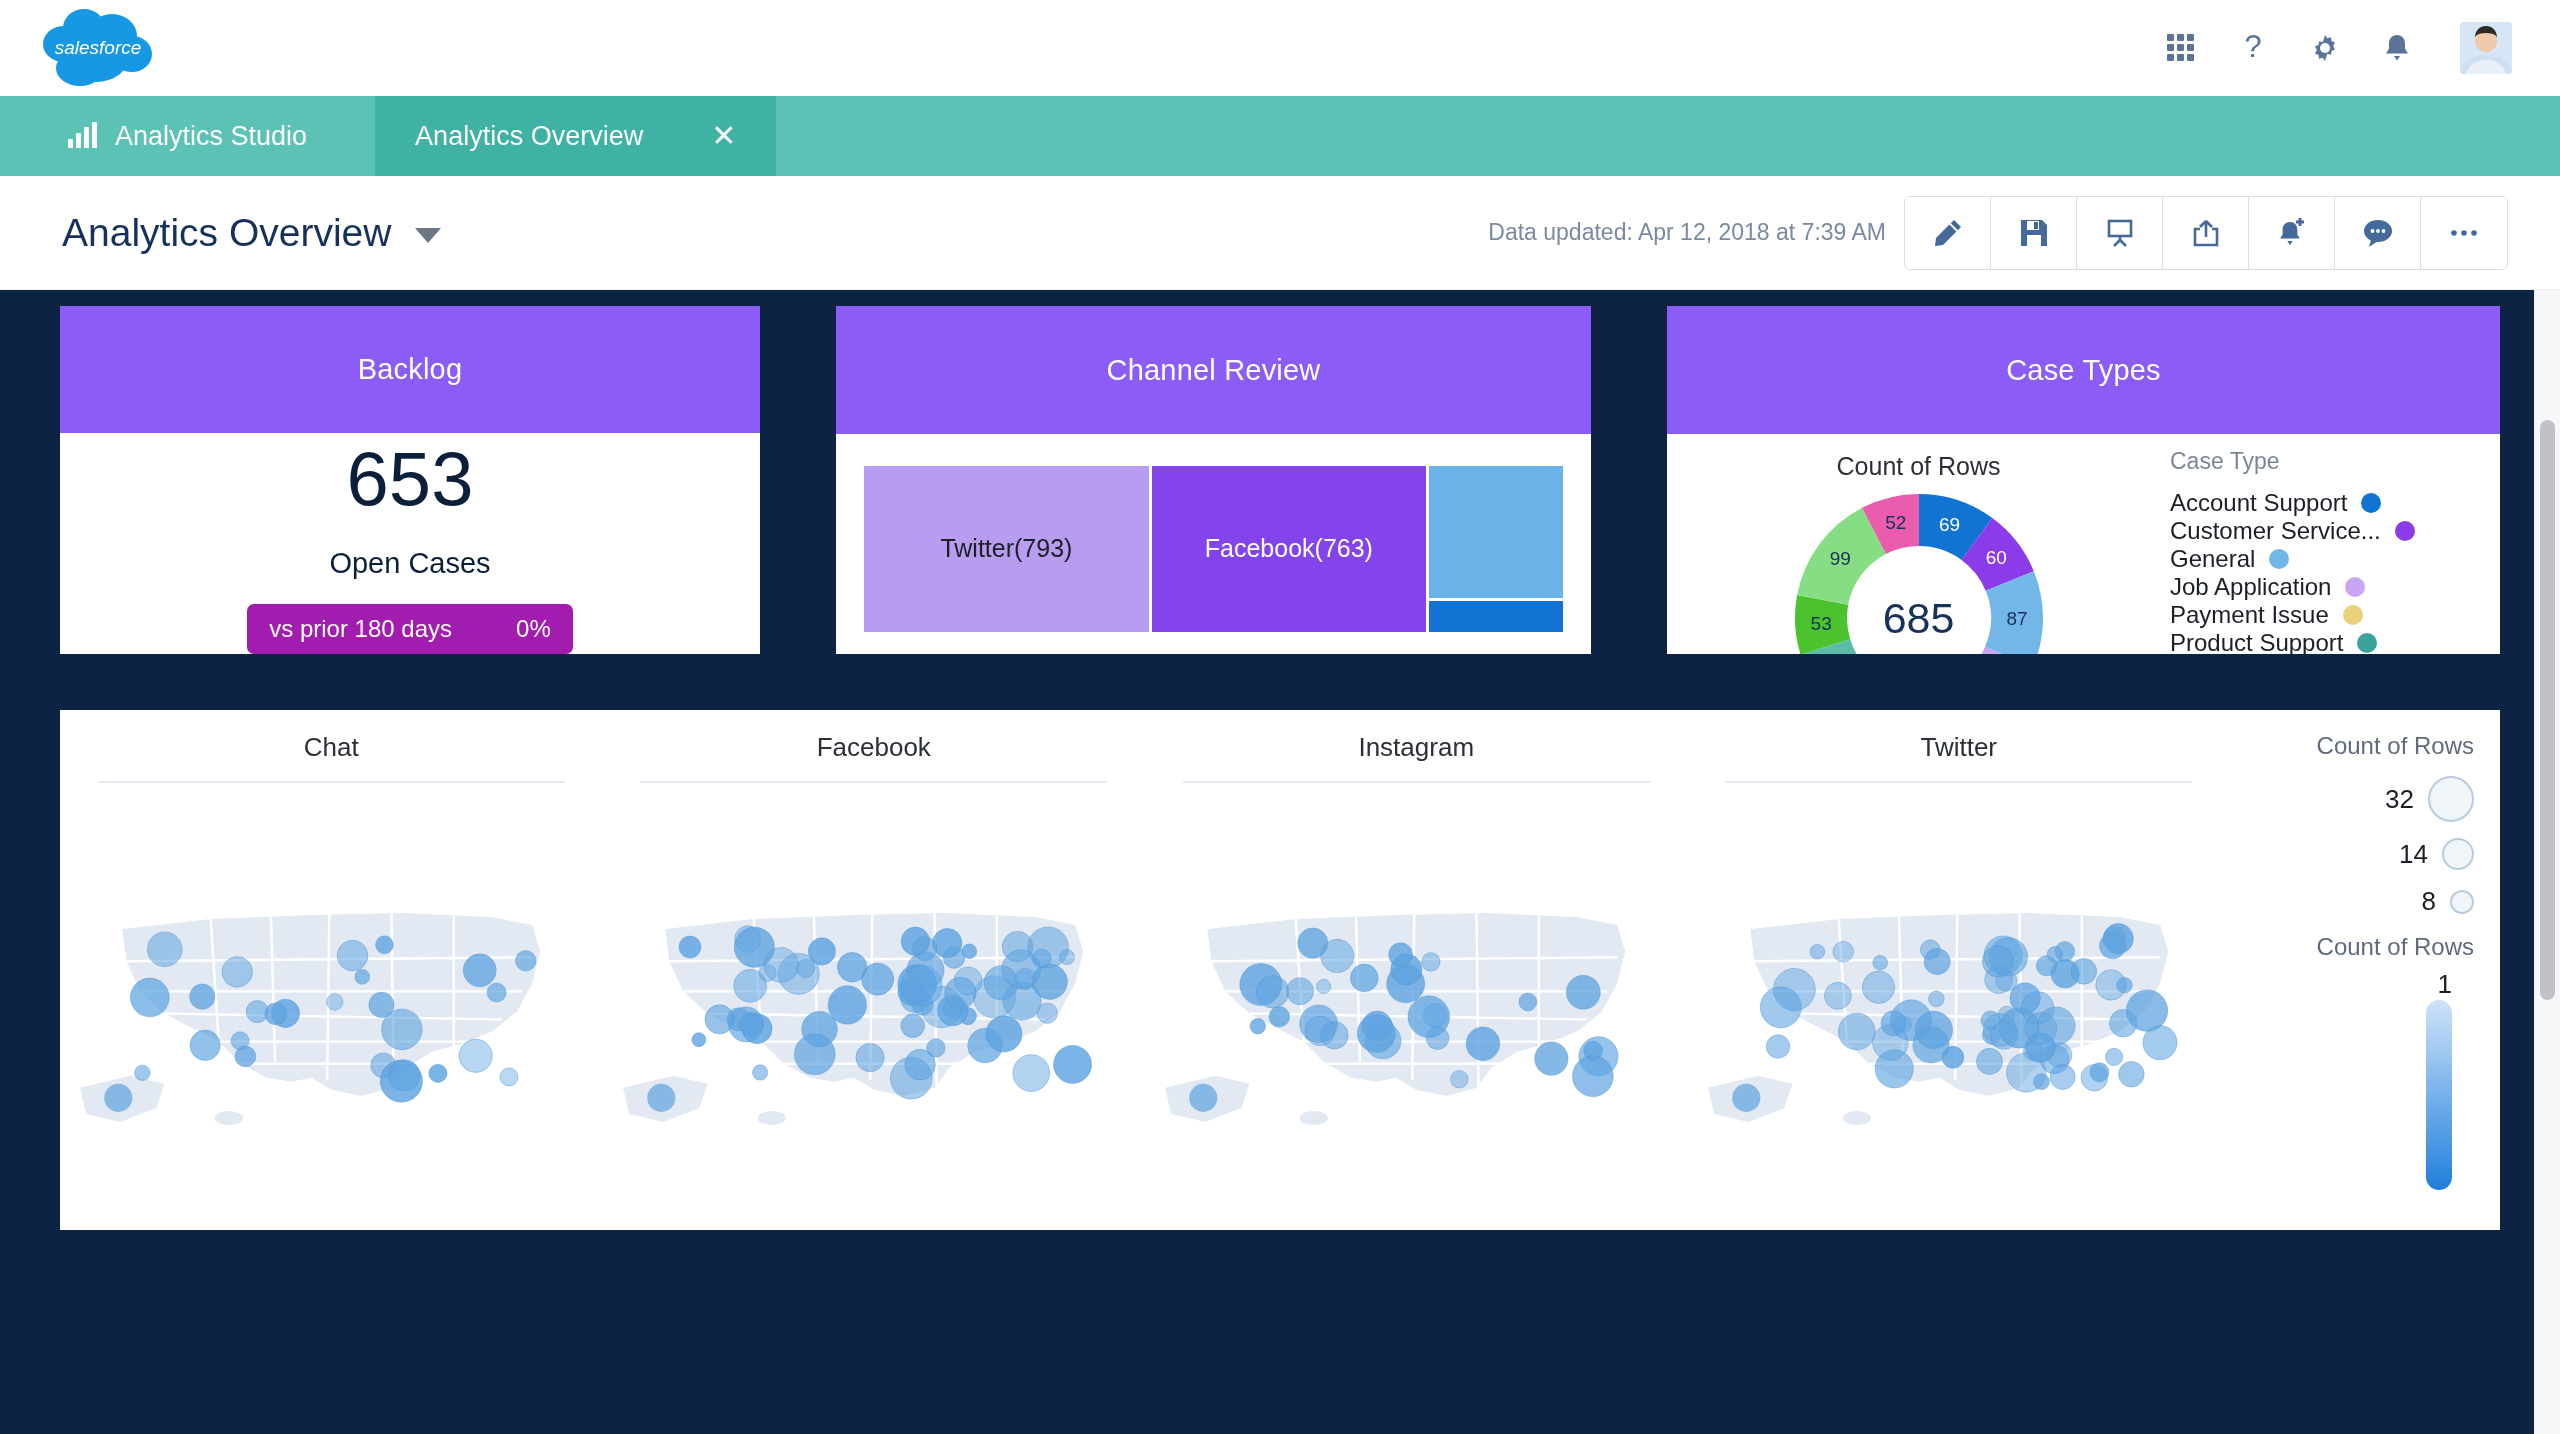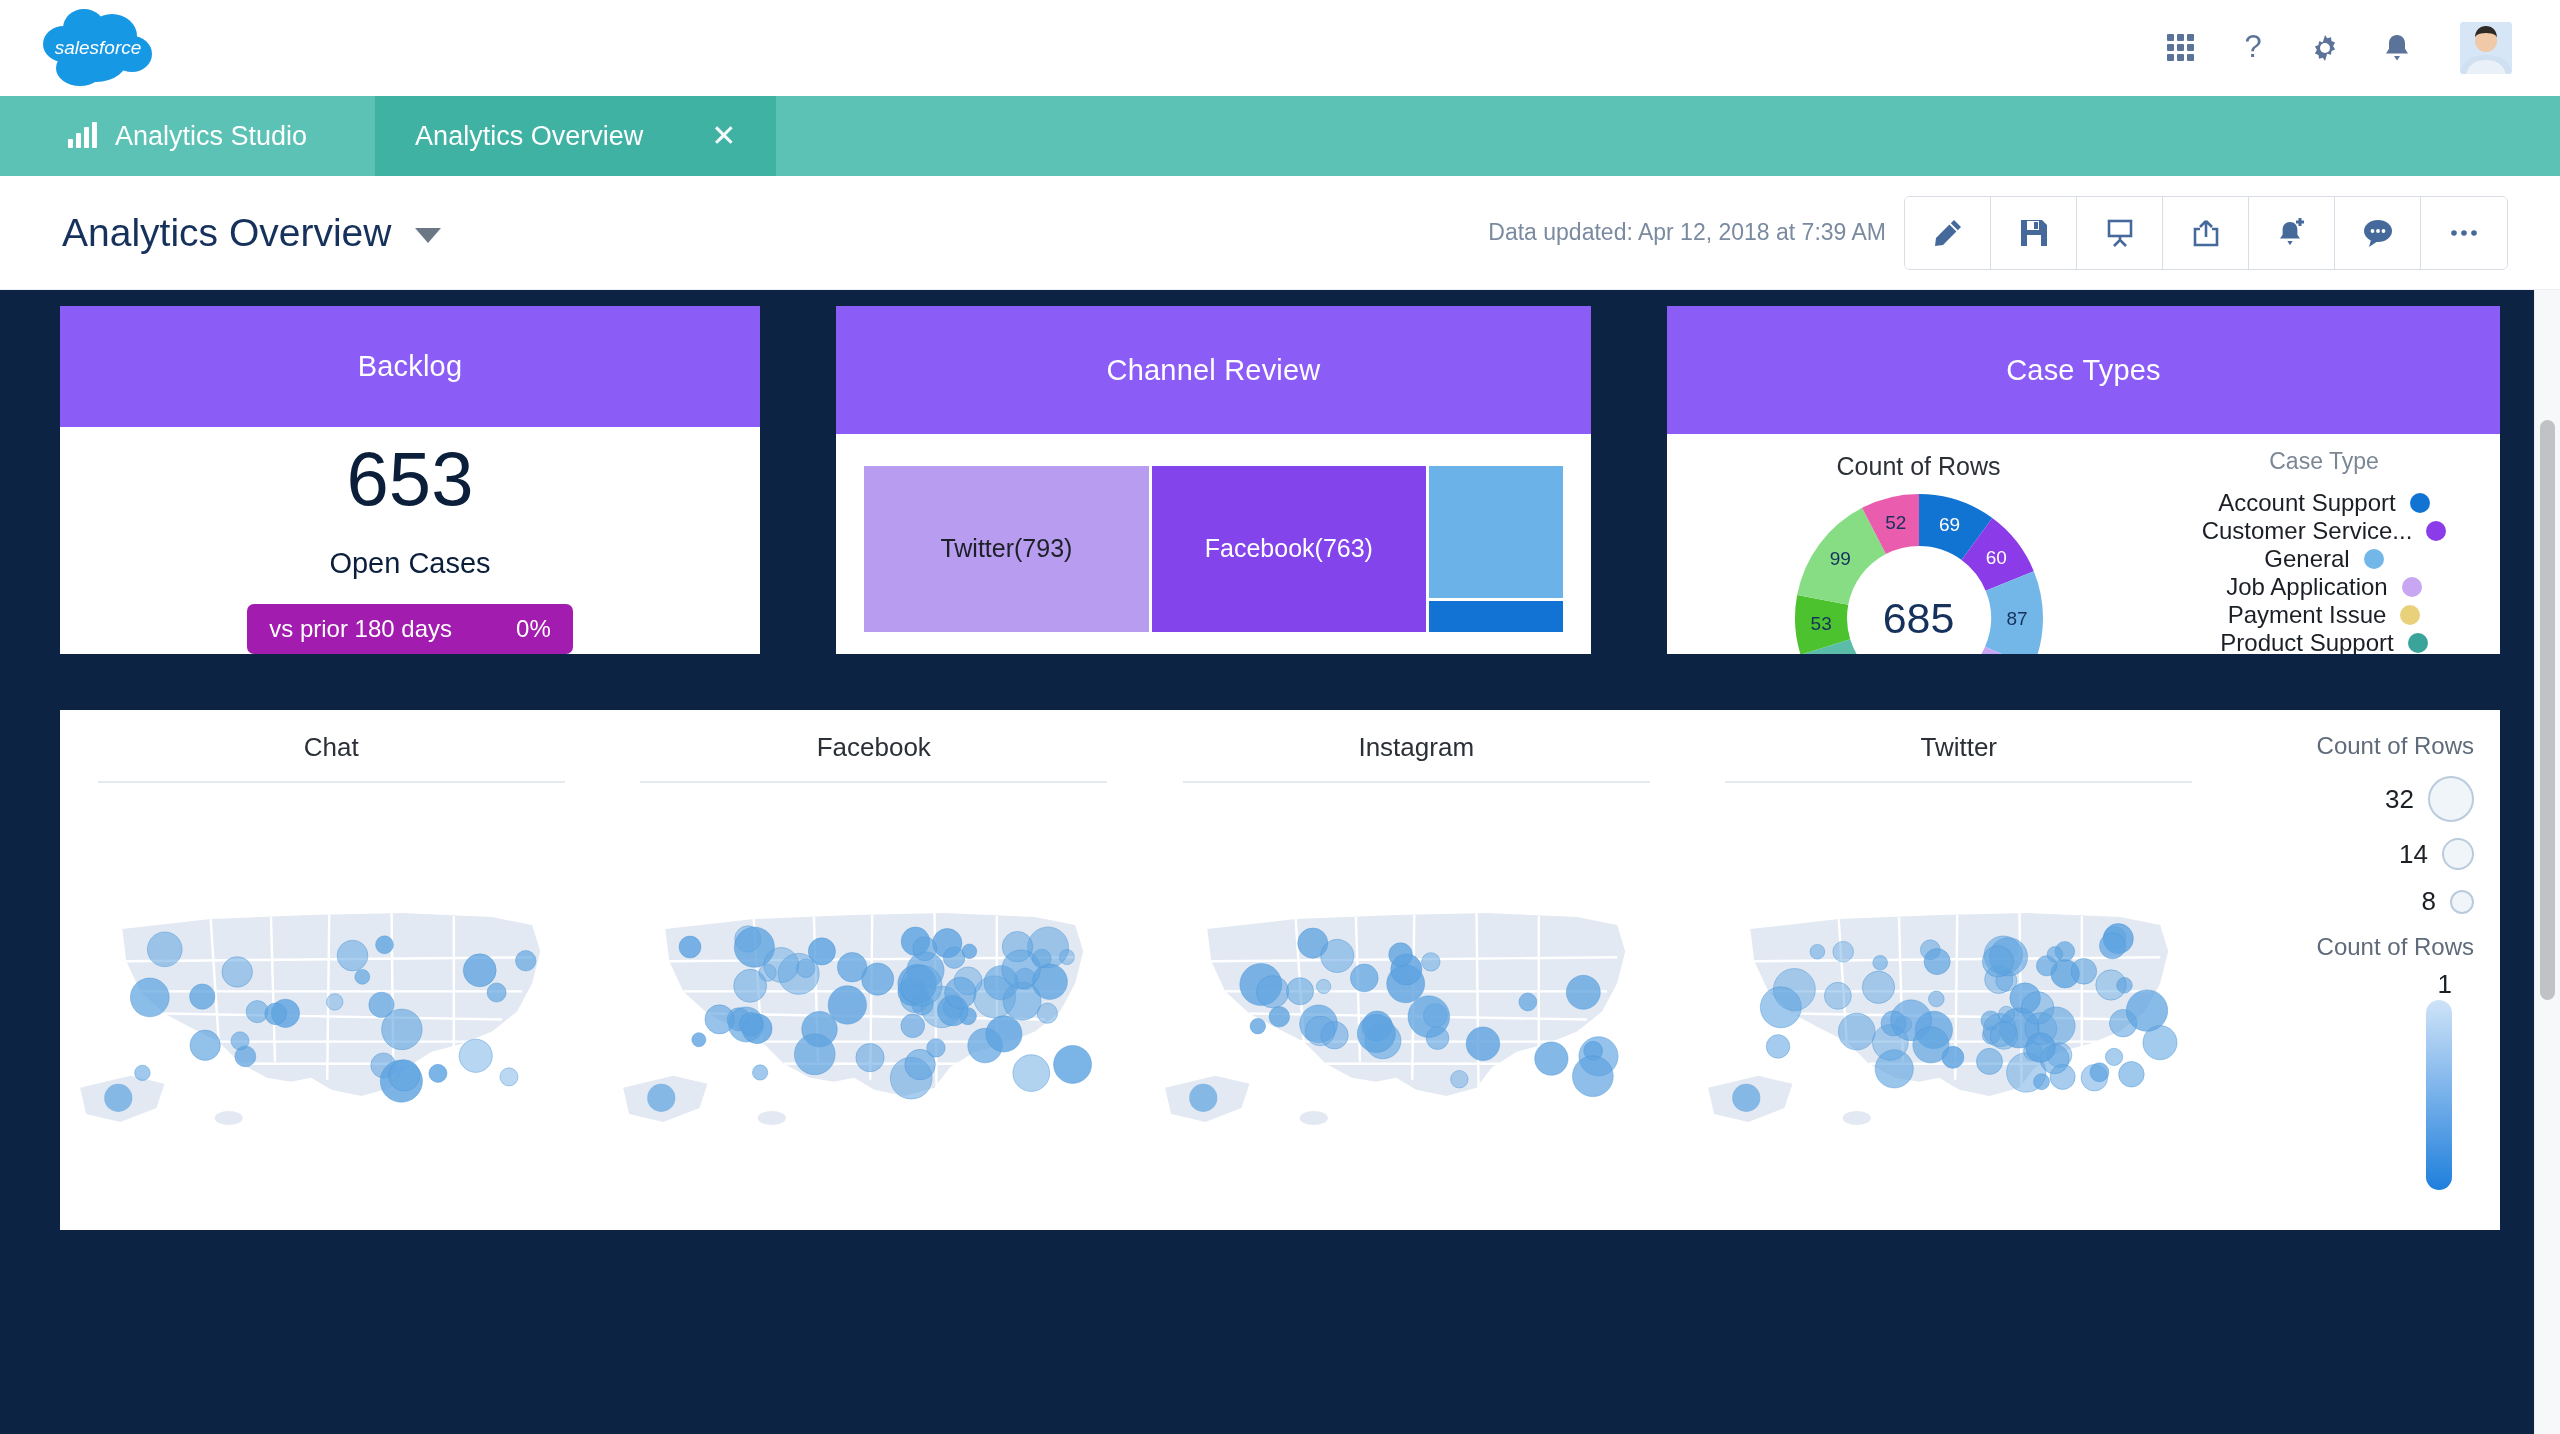--- a/index.html
+++ b/index.html
@@ -149,21 +149,21 @@
   .card-backlog { width: 700px; }
   .card-channel { width: 755px; }
   .card-casetypes { flex: 1; }
 
   
   .kpi-wrap {
     height: 100%;
     display: flex; flex-direction: column;
     align-items: center; justify-content: center;
     gap: 4px;
-    padding-top: 14px;
+    padding-top: 8px;
   }
   .kpi-number { font-size: 76px; color: #0b1f3b; font-weight: 400; line-height: 1; }
   .kpi-label { font-size: 29px; color: #0b1f3b; margin-top: 26px; }
   .kpi-badge {
     margin-top: 20px;
     background: #a21caf;
     color: #ffffff;
     border-radius: 7px;
     padding: 11px 22px;
     font-size: 24px;
@@ -201,21 +201,21 @@
   }
   .donut-center {
     position: absolute; inset: 0;
     display: flex; align-items: center; justify-content: center;
     font-size: 43px; color: #16325c;
   }
   .legend {
     width: 330px;
     padding: 14px 22px 0 0;
     display: flex; flex-direction: column;
-    align-items: center;
+    align-items: flex-start;
     gap: 0;
   }
   .legend-title { font-size: 23px; color: #7b8795; margin-bottom: 14px; }
   .legend-row {
     display: flex; align-items: center; gap: 14px;
     height: 44px; cursor: pointer;
     justify-content: flex-end;
     white-space: nowrap;
   }
   .legend-label { font-size: 24px; color: #1b1f26; }

